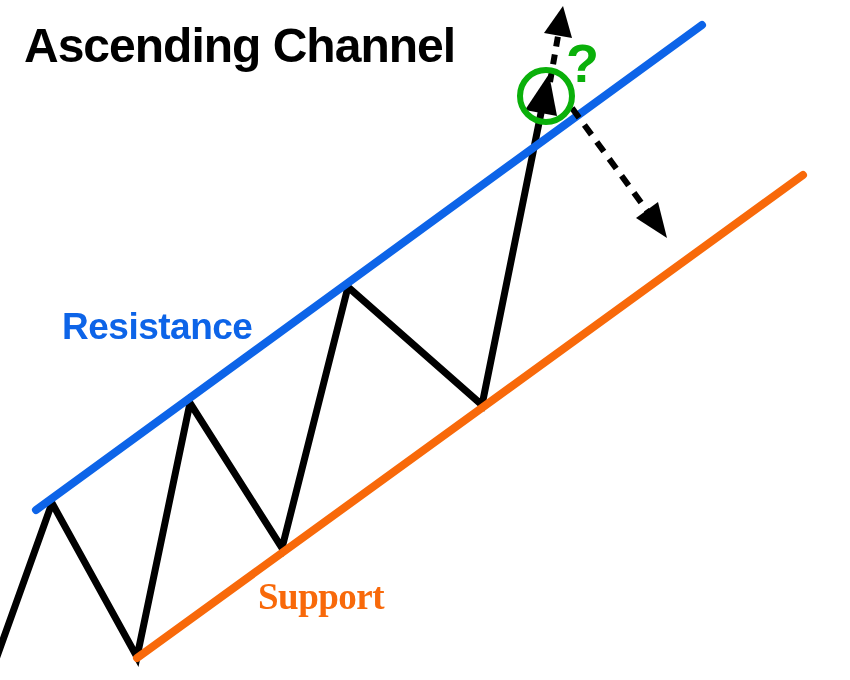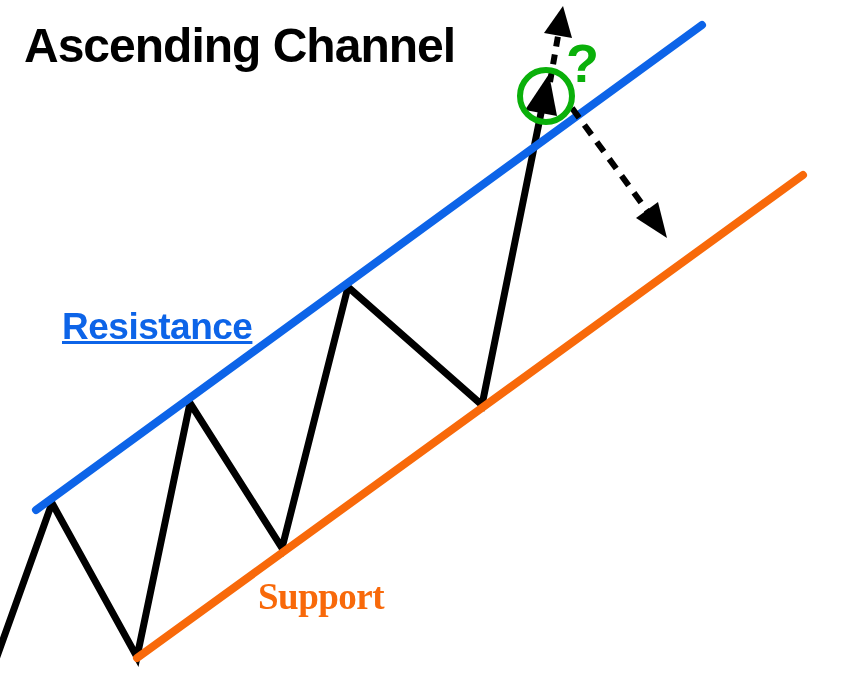--- a/index.html
+++ b/index.html
@@ -10,21 +10,21 @@
     --c-title:#000000;
     --c-bg:#ffffff;
   }
   *{margin:0;padding:0;box-sizing:border-box;}
   html,body{width:850px;height:680px;background:var(--c-bg);}
   body{font-family:"Liberation Sans", sans-serif;}
   .stage{position:relative;width:850px;height:680px;overflow:hidden;background:var(--c-bg);}
   .stage svg{position:absolute;left:0;top:0;}
   .lbl{position:absolute;font-weight:bold;white-space:nowrap;line-height:1;}
   .lbl-title{left:24px;top:22px;font-size:48px;letter-spacing:-1px;color:var(--c-title);}
-  .lbl-resistance{left:62px;top:308px;font-size:37px;letter-spacing:-0.5px;color:var(--c-resistance);text-decoration:underline;}
+  .lbl-resistance{left:62px;top:308px;font-size:37px;letter-spacing:-0.5px;color:var(--c-resistance);}
   .lbl-support{left:258px;top:578px;font-size:37px;letter-spacing:-0.5px;color:var(--c-support);font-family:Liberation Serif, serif;}
   .lbl-question{left:566px;top:36px;font-size:54px;color:var(--c-signal);}
   .stroke-resistance{stroke:var(--c-resistance);}
   .stroke-support{stroke:var(--c-support);}
   .stroke-signal{stroke:var(--c-signal);}
   .stroke-price{stroke:var(--c-price);}
   .fill-price{fill:var(--c-price);}
 </style>
 </head>
 <body>

